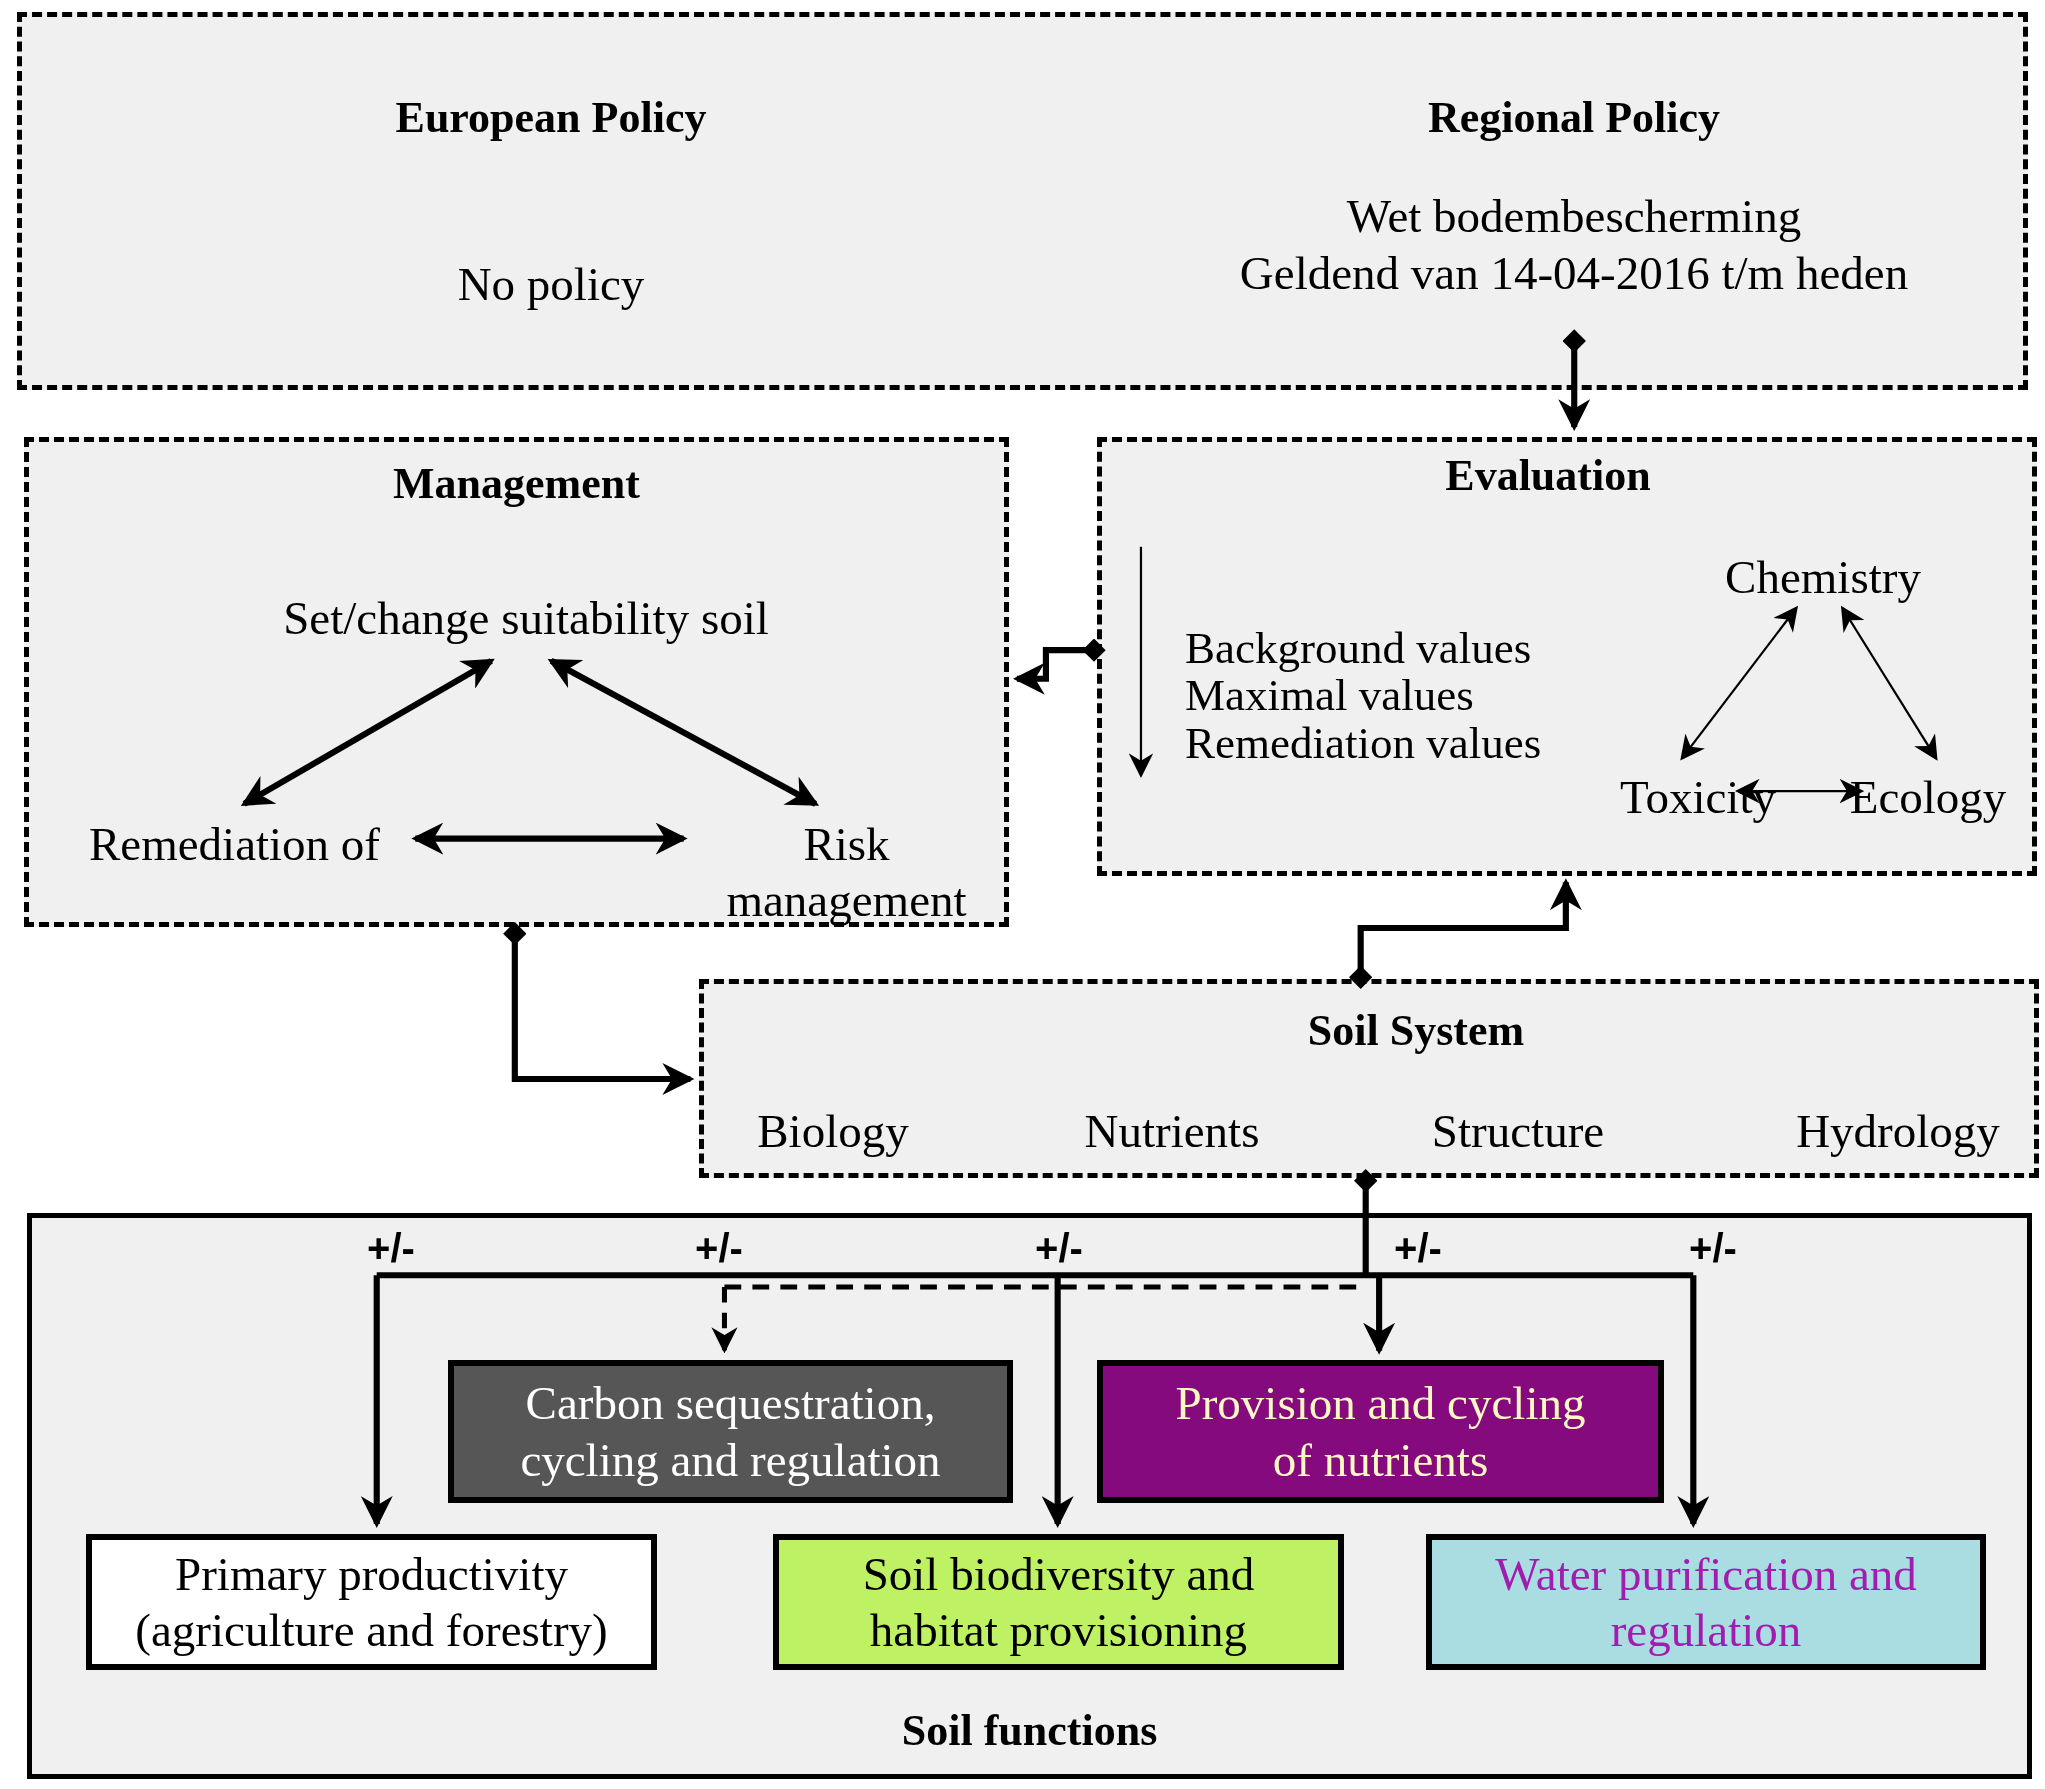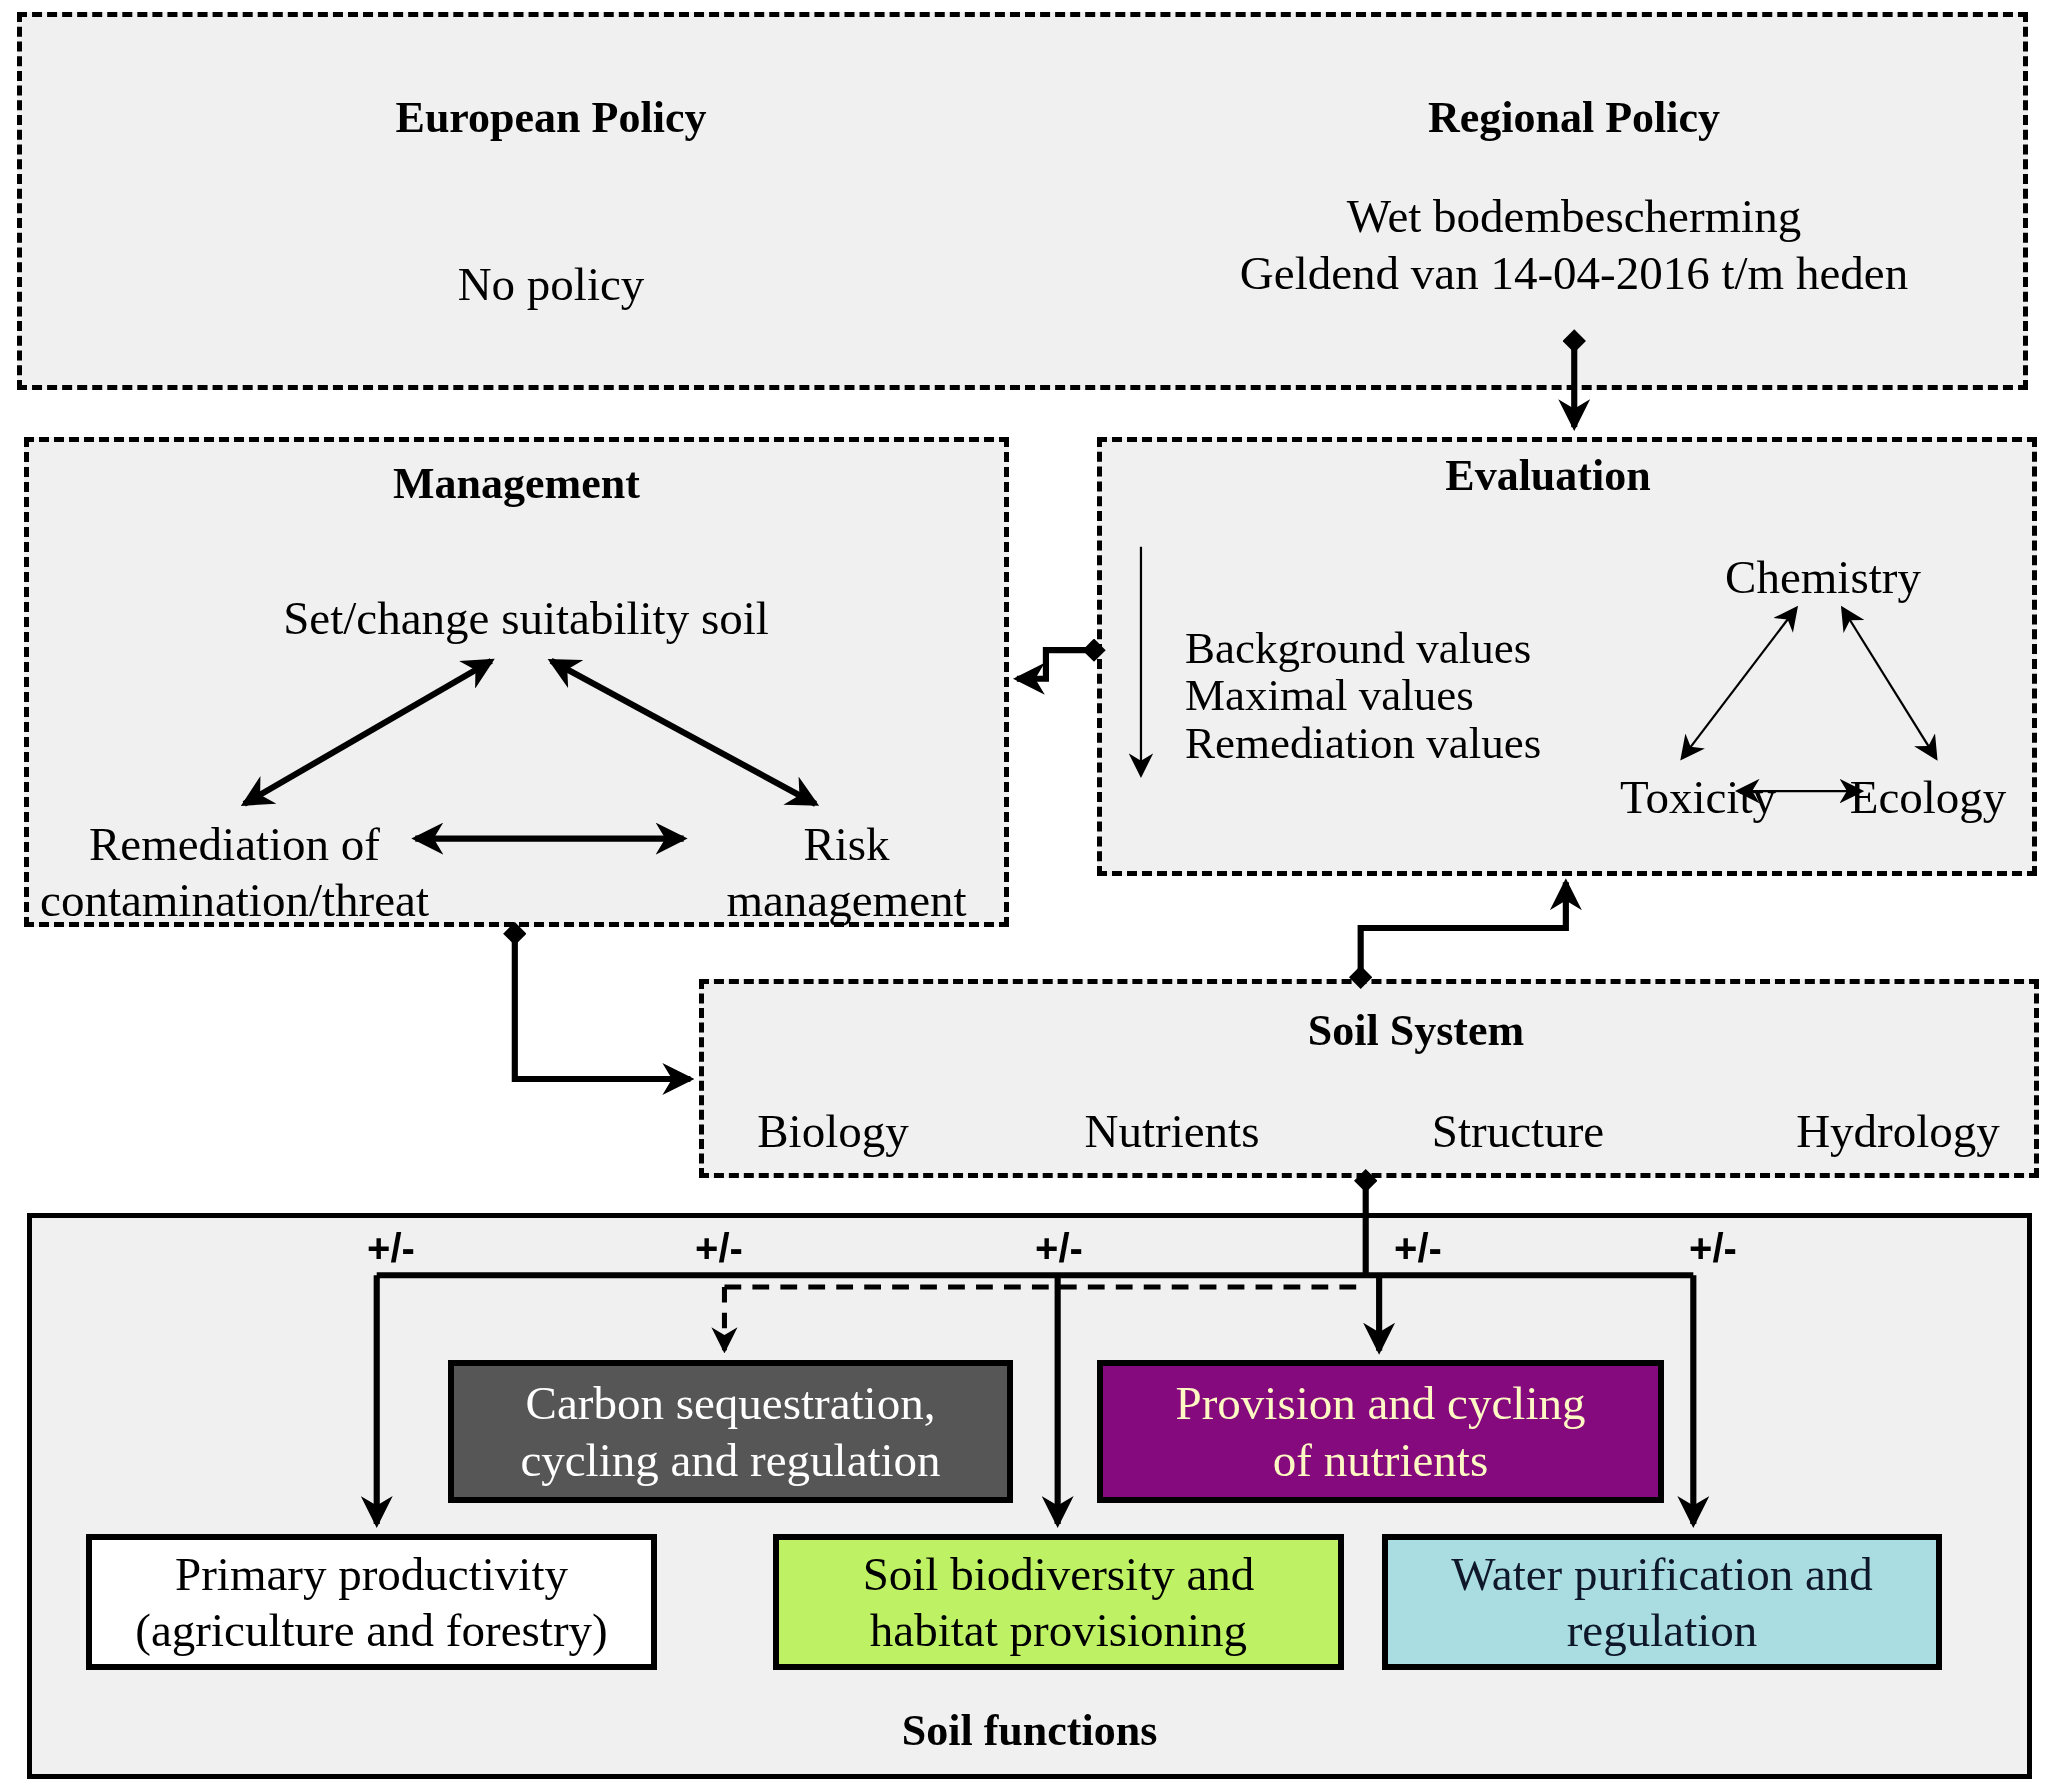--- a/index.html
+++ b/index.html
@@ -28,21 +28,20 @@
 <div class="txt ctr title" style="left:551px;top:94px;">European Policy</div>
 <div class="txt ctr body-txt" style="left:551px;top:256px;">No policy</div>
 <div class="txt ctr title" style="left:1574px;top:94px;">Regional Policy</div>
 <div class="txt ctr body-txt" style="left:1574px;top:188px;">Wet bodembescherming</div>
 <div class="txt ctr body-txt" style="left:1574px;top:245px;">Geldend van 14-04-2016 t/m heden</div>
 
 <div class="band title" style="left:24px;top:460px;width:985px;">Management</div>
 <div class="txt ctr body-txt" style="left:526px;top:590px;">Set/change suitability soil</div>
 <div class="band body-txt" style="left:39px;top:816px;width:391px;">
   <div>Remediation of</div>
-  <div>contamination/threat</div>
 </div>
 <div class="band body-txt" style="left:651px;top:816px;width:391px;">
   <div>Risk</div>
   <div>management</div>
 </div>
 
 <div class="band title" style="left:1097px;top:452px;width:830px;padding-left:36px;">Evaluation</div>
 <div class="txt list-txt" style="left:1185px;top:625px;">
   <div>Background values</div>
   <div>Maximal values</div>
@@ -73,21 +72,21 @@
   <div>of nutrients</div>
 </div>
 <div class="fnbox" style="left: 86px; top: 1534px; width: 571px; height: 136px; background: rgb(255, 255, 255); color: rgb(0, 0, 0);">
   <div>Primary productivity</div>
   <div>(agriculture and forestry)</div>
 </div>
 <div class="fnbox" style="left: 773px; top: 1534px; width: 571px; height: 136px; background: #bef264; color: rgb(0, 0, 0);">
   <div>Soil biodiversity and</div>
   <div>habitat provisioning</div>
 </div>
-<div class="fnbox" style="left: 1382px; top: 1534px; width: 560px; height: 136px; background: rgb(169, 221, 226); color: #0f172a;">
+<div class="fnbox" style="left: 1426px; top: 1534px; width: 560px; height: 136px; background: rgb(169, 221, 226); color: #a21caf;">
   <div>Water purification and</div>
   <div>regulation</div>
 </div>
 
 <div class="band title" style="left:27px;top:1707px;width:2005px;">Soil functions</div>
 
 <svg class="connectors" width="2046" height="1789" viewBox="0 0 3658 3200">
   <defs>
     <marker id="arr" viewBox="0 0 12 12" refX="10.5" refY="6" markerWidth="5.2" markerHeight="5.2" orient="auto-start-reverse" markerUnits="strokeWidth">
       <path d="M0,0 L12,6 L0,12 L3.6,6 Z" fill="#000"></path>

